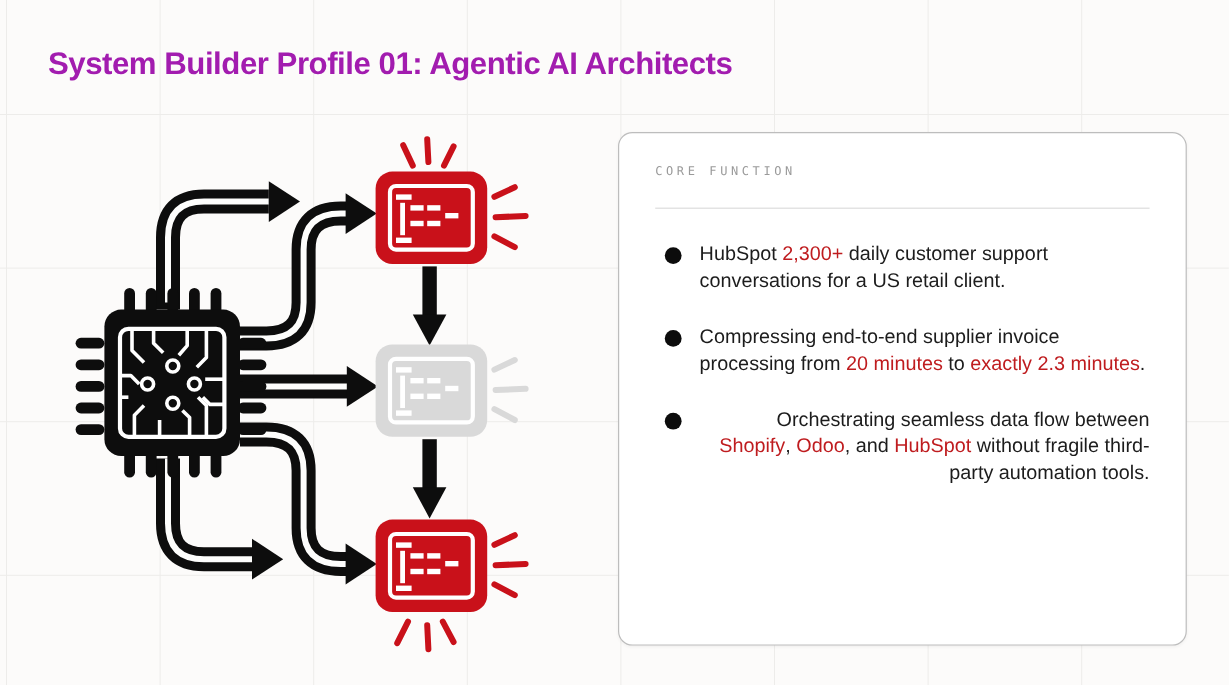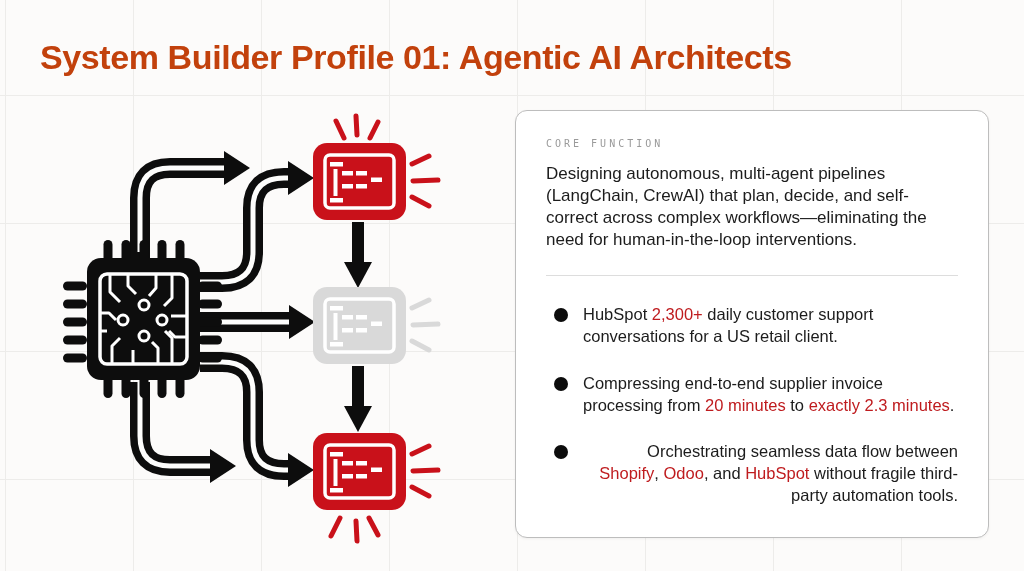--- a/index.html
+++ b/index.html
@@ -8,22 +8,22 @@
     font-family:"Liberation Sans", sans-serif;
     background-color:#fcfbfa;
     background-image:
       linear-gradient(to right, #edecea 1px, transparent 1px),
       linear-gradient(to bottom, #edecea 1px, transparent 1px);
     background-size:128px 128px;
     background-position:5px -33px;
   }
   .page-title{
     position:absolute;left:40px;top:40px;margin:0;
-    font-size:34px;font-weight:700;letter-spacing:-0.4px;
-    color:#c2410c;line-height:1.05;
+    font-size:26px;font-weight:700;letter-spacing:-0.4px;
+    color:#a21caf;line-height:1.05;
   }
   .diagram-wrap{position:absolute;left:0;top:0;width:512px;height:571px;}
   .card{
     position:absolute;left:515px;top:110px;width:474px;height:428px;
     box-sizing:border-box;background:#ffffff;
     border:1.5px solid var(--card-border,#bdbdbd);border-radius:12px;
     padding:27px 30px 24px 30px;
     box-shadow:0 1px 3px rgba(0,0,0,0.05);
   }
   .kicker{
@@ -199,21 +199,20 @@
       <path d="M340 518 L331 536"></path>
       <path d="M356 521 L357 541"></path>
       <path d="M369 518 L378 535"></path>
     </g>
   </g>
 </svg>
 </div>
 
 <div class="card">
   <p class="kicker">CORE FUNCTION</p>
-  <p class="desc">Designing autonomous, multi-agent pipelines (LangChain, CrewAI) that plan, decide, and self-correct across complex workflows—eliminating the need for human-in-the-loop interventions.</p>
   <hr class="divider">
   <ul class="bullets">
       <li>
         <span class="dot"></span>
         <span class="btxt"><span>HubSpot </span><span class="red">2,300+</span><span> daily customer support conversations for a US retail client.</span></span>
       </li>
       <li>
         <span class="dot"></span>
         <span class="btxt"><span>Compressing end-to-end supplier invoice processing from </span><span class="red">20 minutes</span><span> to </span><span class="red">exactly 2.3 minutes</span><span>.</span></span>
       </li>

